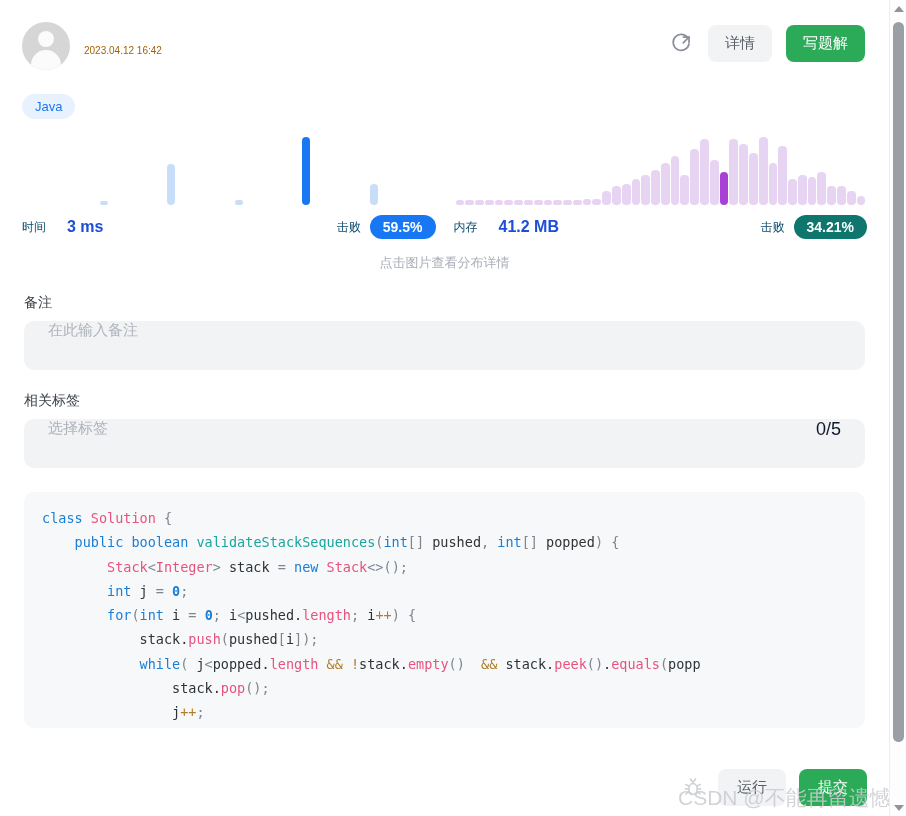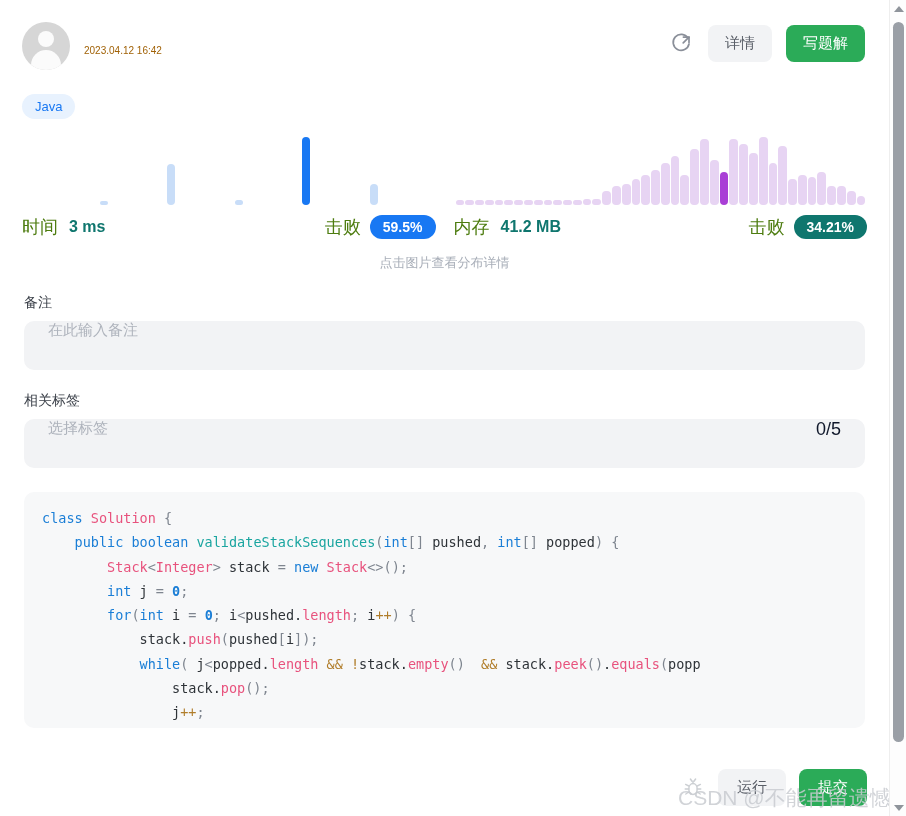--- a/index.html
+++ b/index.html
@@ -113,24 +113,24 @@
     flex: 1 1 0;
     border-radius: 4px;
     min-height: 4px;
   }
   .hist.sparse .bar { flex: 0 0 8px; }
   .stat-line {
     display: flex; align-items: center;
     margin-top: 9px;
     height: 26px;
   }
-  .stat-label { font-size: 18px; color: #4d7c0f; }
+  .stat-label { font-size: 12px; color: #0c4a6e; }
   .stat-value {
-    font-size: 16px; font-weight: bold; color: #0f766e;
-    margin-left: 11px;
+    font-size: 16px; font-weight: bold; color: #1d4ed8;
+    margin-left: 21px;
   }
   .stat-right {
     margin-left: auto;
     display: flex; align-items: center; gap: 9px;
   }
   .pill {
     color: #fff; font-size: 14px; font-weight: bold;
     padding: 4px 13px; border-radius: 13px;
   }
   .hint {

